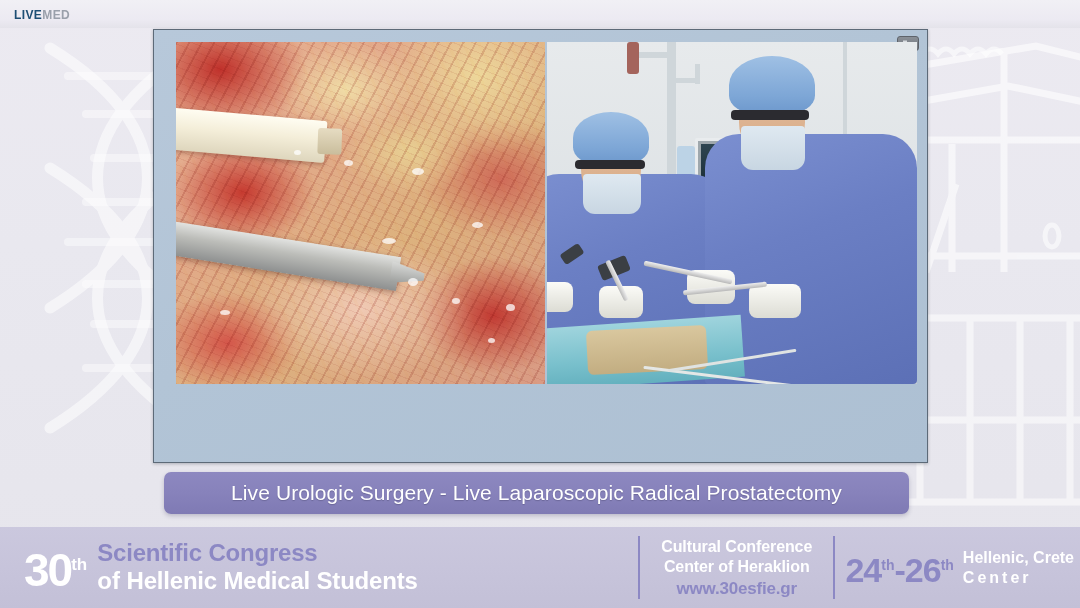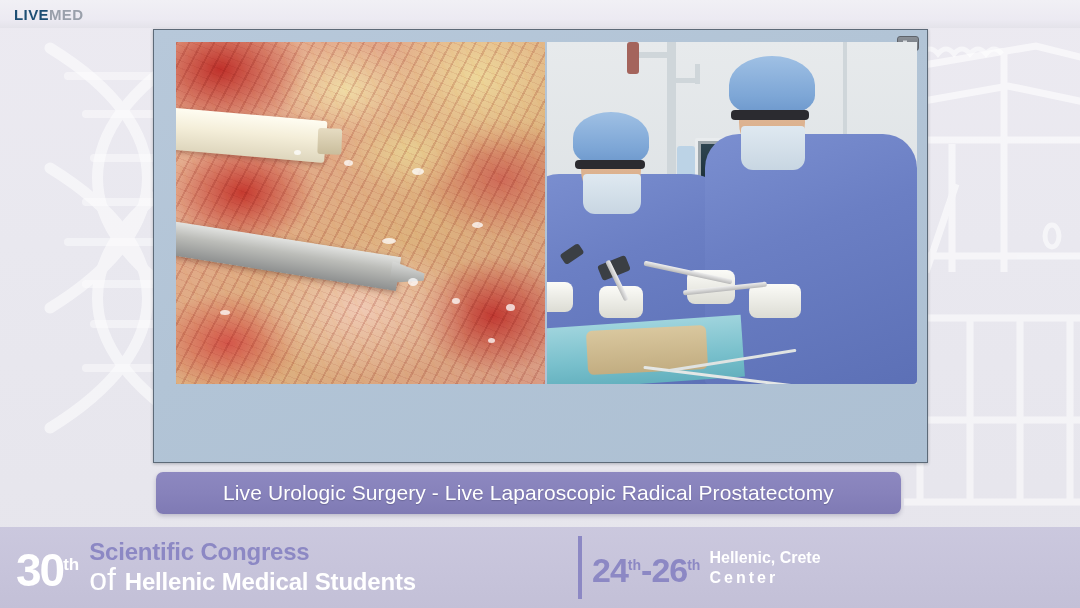--- a/index.html
+++ b/index.html
@@ -26,21 +26,21 @@
 
   
   .top-strip {
     position:absolute; left:0; top:0; width:1080px; height:28px;
     background:linear-gradient(180deg,#f1f0f5 0%, #eceaf2 70%, #e4e3ea 100%);
   }
 
   
   .brand {
     position:absolute; left:14px; top:7px;
-    font-size:15px; font-weight:bold; letter-spacing:.4px;
+    font-size:12px; font-weight:bold; letter-spacing:.4px;
     line-height:16px; white-space:nowrap;
   }
   .brand .live { color:#1d4e74; }
   .brand .med  { color:#9aa0ab; font-weight:bold; }
 
   
   .video-frame {
     position:absolute; left:153px; top:29px;
     width:775px; height:434px;
     background:linear-gradient(155deg,#b7c8da 0%, #b2c4d6 45%, #adc0d3 100%);
@@ -163,58 +163,58 @@
     width:22px; height:15px; border-radius:3px;
     background:linear-gradient(180deg,#8a8f96,#71767d);
     border:1px solid #5e636a;
     display:flex; align-items:center; justify-content:center;
     cursor:pointer;
   }
   .fs-btn svg { display:block; }
 
   
   .title-banner {
-    position:absolute; left:156px; top:472px;
+    position:absolute; left:164px; top:472px;
     width:745px; height:42px;
     background:linear-gradient(180deg,#8d88c0 0%, #8782bb 50%, #7f7ab4 100%);
     border-radius:7px;
     box-shadow:0 2px 4px rgba(60,55,95,.25);
     display:flex; align-items:center; justify-content:center;
   }
   .title-text {
     color:#ffffff; font-size:21px; letter-spacing:.1px;
     white-space:nowrap; text-shadow:0 1px 1px rgba(50,45,80,.30);
   }
 
   
   .footer {
     position:absolute; left:0; bottom:0; width:1080px; height:81px;
     background:linear-gradient(180deg,#cbc8de 0%, #c7c4db 50%, #c3c0d7 100%);
     display:flex; align-items:stretch;
   }
   .f-left {
-    position:relative; width:578px; display:flex; align-items:center;
-    padding-left:16px;
+    position:relative; width:678px; display:flex; align-items:center;
+    padding-left:24px;
   }
   .thirty {
     color:#ffffff; font-size:46px; font-weight:bold; letter-spacing:-2px;
     line-height:46px;
   }
   .th-sup { color:#ffffff; font-size:17px; font-weight:600; vertical-align:super; letter-spacing:0; }
   .schms-block { margin-left:7px; width:100px; position:relative; }
   .schms-word {
     color:#8c88c4; font-size:18px; font-weight:bold; letter-spacing:.9px;
     line-height:19px; text-align:center;
   }
   .crete-map { display:block; margin-top:1px; }
   .congress {
     margin-left:10px; line-height:25px; white-space:nowrap;
   }
   .congress .l1 { color:#8c88c4; font-size:24px; font-weight:bold; letter-spacing:-.2px; }
-  .congress .l2-of { color:#ffffff; font-size:32px; font-weight:normal; }
+  .congress .l2-of { color:#ffffff; font-size:24px; font-weight:bold; }
   .congress .l2 { color:#ffffff; font-size:24px; font-weight:bold; letter-spacing:-.2px; }
 
   .vdiv { width:2px; background:#8c88c4; margin:9px 0; flex:0 0 2px; }
 
   .f-mid {
     width:206px; display:flex; flex-direction:column;
     justify-content:center; align-items:center; text-align:center;
     line-height:20px;
   }
   .f-mid .cc1, .f-mid .cc2 { color:#ffffff; font-size:16px; font-weight:bold; letter-spacing:-.1px; }
@@ -390,20 +390,25 @@
 
 
       <span class="congress">
         <span class="l1">Scientific Congress</span><br>
         <span class="l2-of">of </span><span class="l2">Hellenic Medical Students</span>
       </span>
     </div>
 
     <div class="vdiv"></div>
 
+    <div class="f-mid">
+      <span class="cc1">Cultural Conference</span>
+      <span class="cc2">Center of Heraklion</span>
+      <span class="url">www.30esfie.gr</span>
+    </div>
 
     <div class="vdiv"></div>
 
     <div class="f-right">
       <span class="dates"><span>24</span><sup>th</sup><span>-</span><span>26</span><sup>th</sup></span>
       <span class="when">
         <span class="m2">Hellenic, Crete</span>
         <span class="m3">Center</span>
       </span>
     </div>

